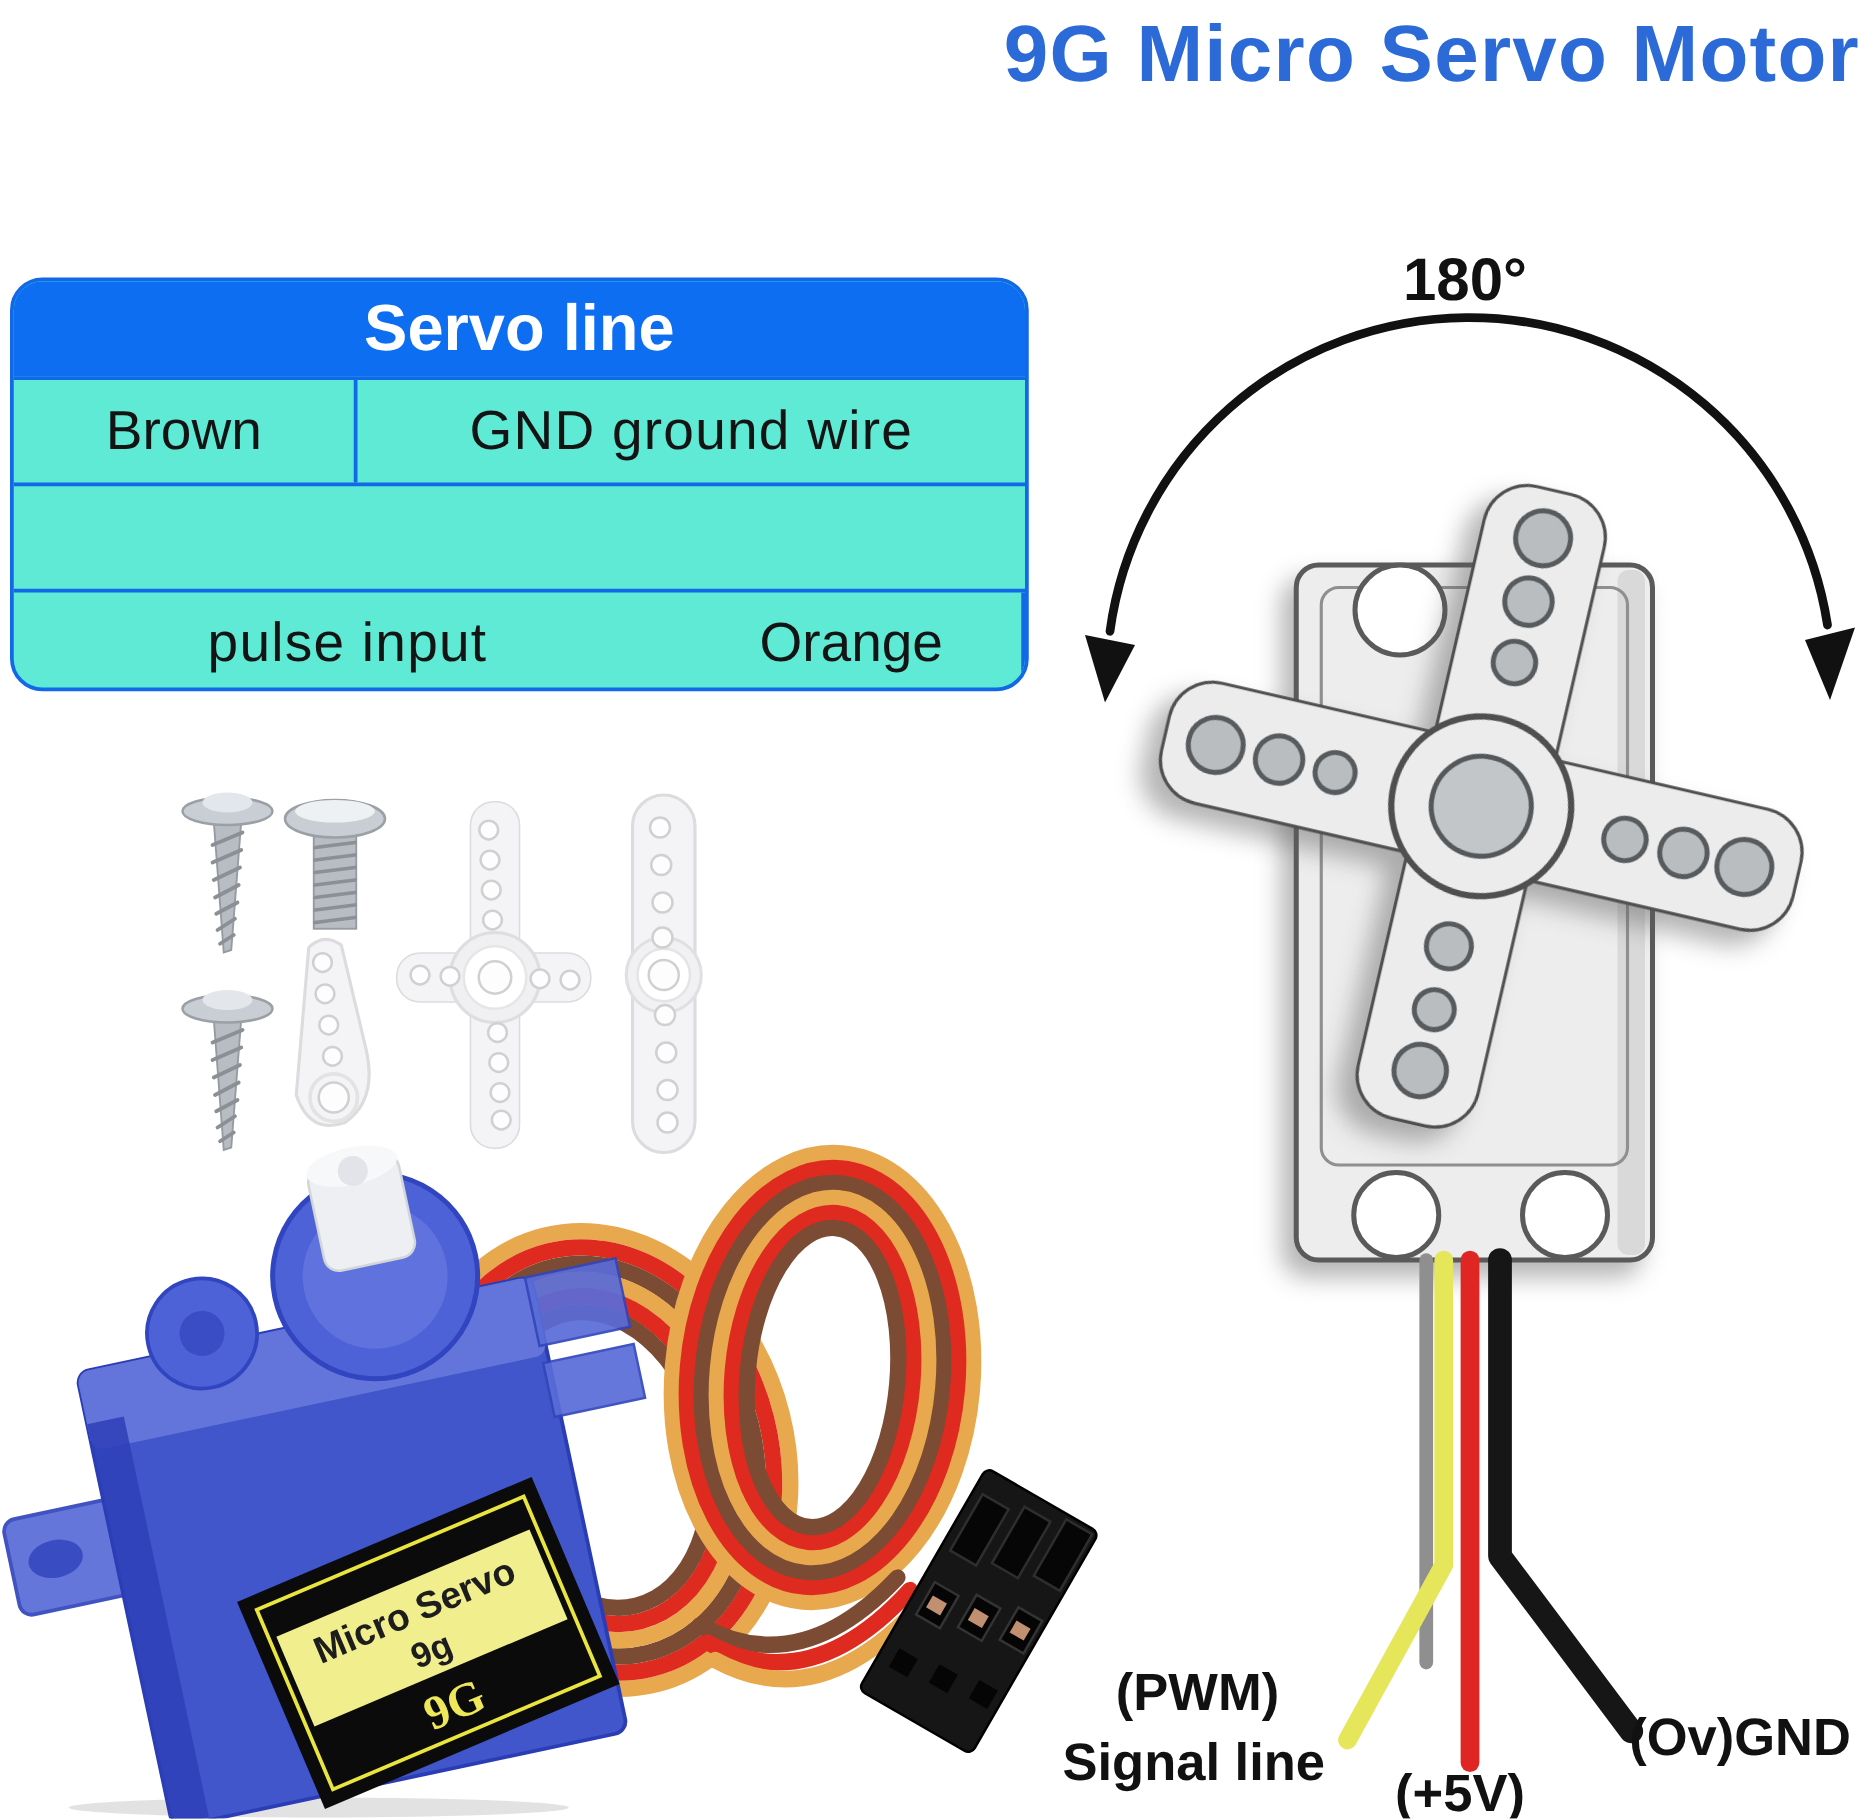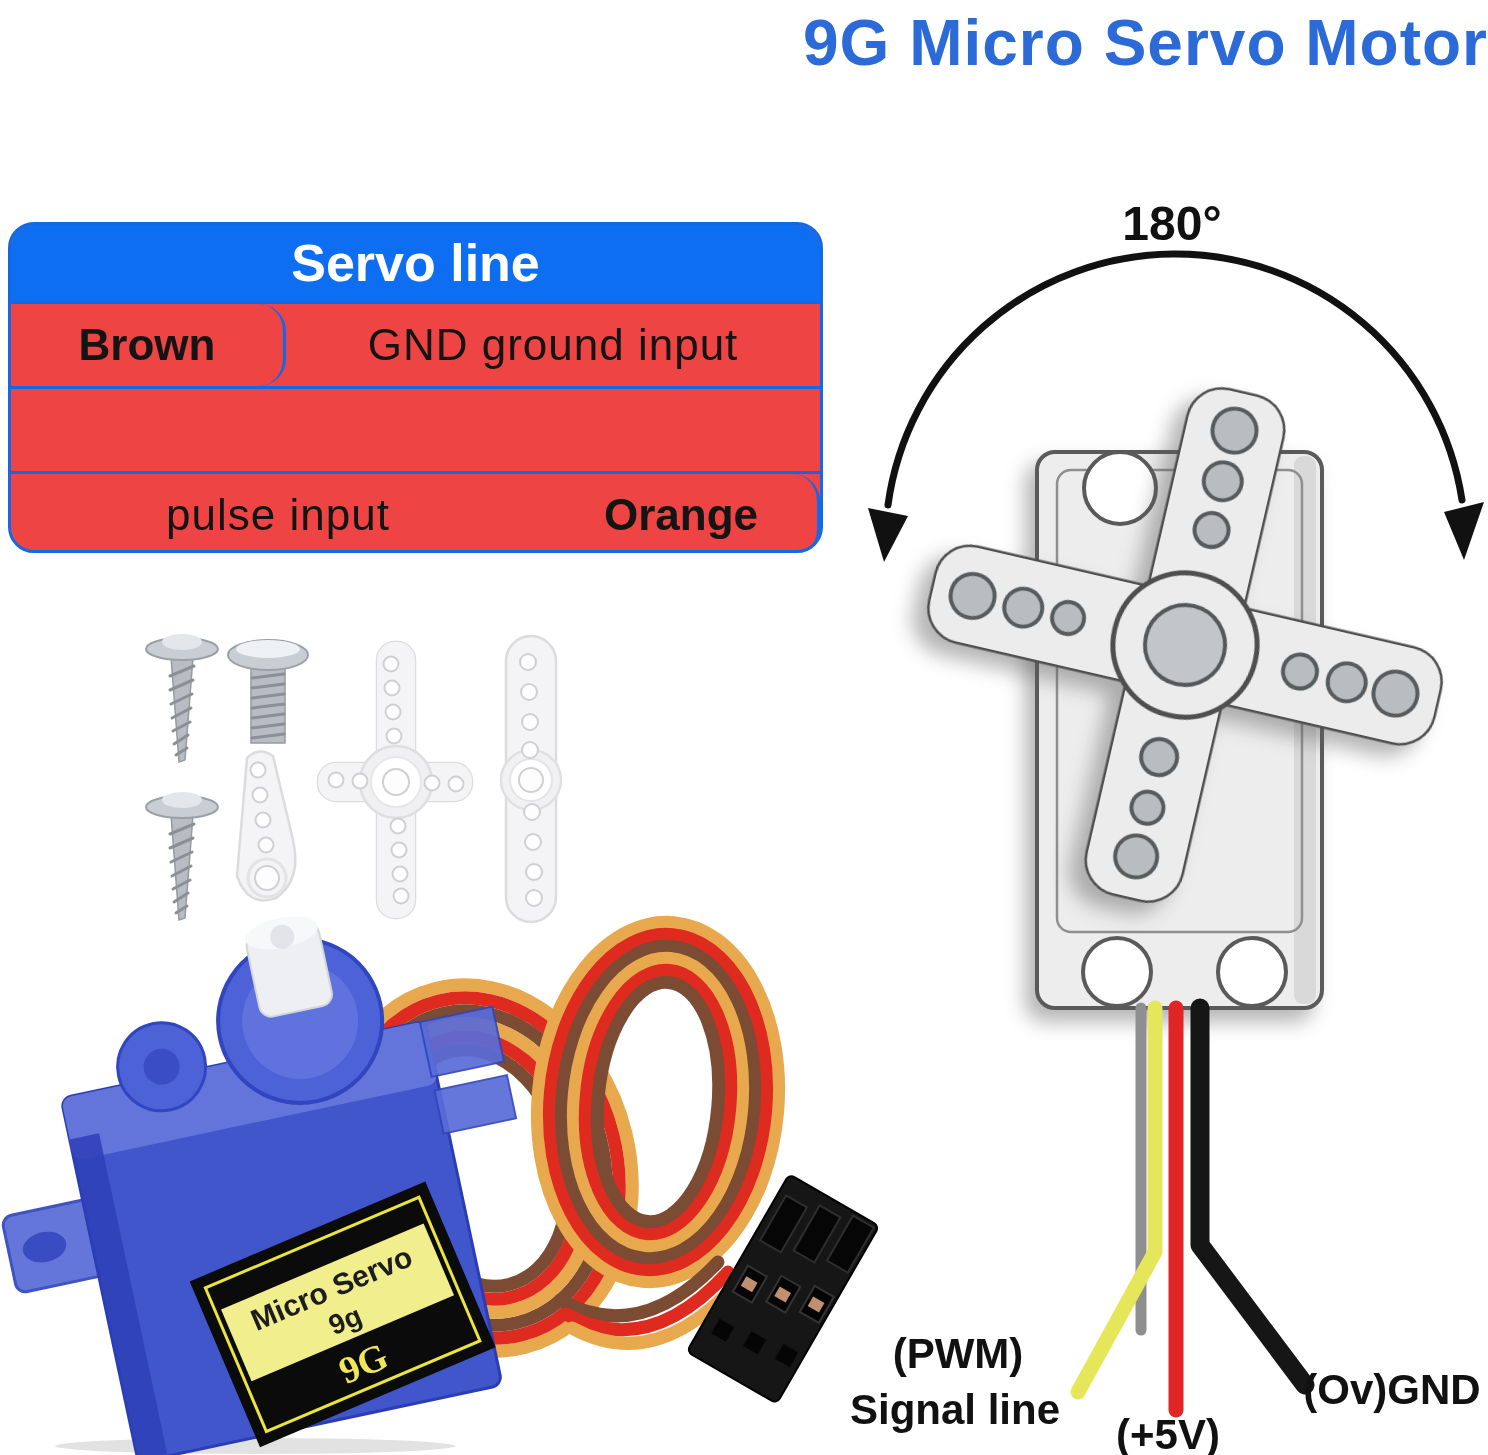--- a/index.html
+++ b/index.html
@@ -9,27 +9,27 @@
     --coil_red:#df2a20; --coil_brown:#7c4b33;
   }
   *{margin:0;padding:0;box-sizing:border-box}
   html,body{background:#ffffff}
   .page{position:relative;width:1488px;height:1455px;background:#ffffff;overflow:hidden;
          font-family:"Liberation Sans",sans-serif;}
   .title{position:absolute;top:6px;left:0;width:100%;text-align:right;
          font-size:64px;font-weight:700;color:var(--title_blue);letter-spacing:1px;}
   
   .servo-table{position:absolute;left:8px;top:222px;width:815px;height:331px;
-               border:3px solid var(--border_blue);border-radius:26px;background:#ef4444;overflow:hidden;}
+               border:3px solid var(--border_blue);border-radius:26px;background:#5eead4;overflow:hidden;}
   .thead{height:76px;background:var(--header_blue);color:#fff;font-size:52px;font-weight:700;
          display:flex;align-items:center;justify-content:center;}
   .trow{display:flex;height:85px;border-top:3px solid var(--border_blue);}
   .trow:first-of-type{border-top:none}
   .tcell{display:flex;align-items:center;justify-content:center;font-size:44px;color:#141414;}
-  .c1{width:34%;font-weight:700;border-right:3px solid var(--border_blue);border-radius:27px;}
+  .c1{width:34%;font-weight:400;border-right:3px solid var(--border_blue);}
   .c2{width:66%;font-weight:300;letter-spacing:1px;}
   
   .diagram{position:absolute;left:850px;top:170px;width:640px;height:1285px;}
   .photo{position:absolute;left:0px;top:600px;width:900px;height:855px;}
   .diag-label{font:700 42px "Liberation Sans",sans-serif;fill:var(--ink);}
   .angle-label{font:700 48px "Liberation Sans",sans-serif;fill:var(--ink);}
   .horn-edge{fill:#ececec;stroke:#4f4f4f;stroke-width:5}
   .horn-fill{fill:#ececec}
   .hole{fill:#b9bdbf;stroke:#575b5d;stroke-width:4}
   .white-hole{fill:#ffffff;stroke:#5a5a5a;stroke-width:4}
@@ -49,21 +49,21 @@
 <body>
 
 <div class="page">
 
   <h1 class="title">9G Micro Servo Motor</h1>
 
   <div class="servo-table">
     <div class="thead">Servo line</div>
     <div class="trow">
       <div class="tcell c1">Brown</div>
-      <div class="tcell c2">GND ground input</div>
+      <div class="tcell c2">GND ground wire</div>
     </div>
     <div class="trow">
     </div>
     <div class="trow">
       <div class="tcell c2">pulse input</div>
       <div class="tcell c1">Orange</div>
     </div>
   </div>
 
   <svg class="diagram" viewBox="850 170 640 1285">

